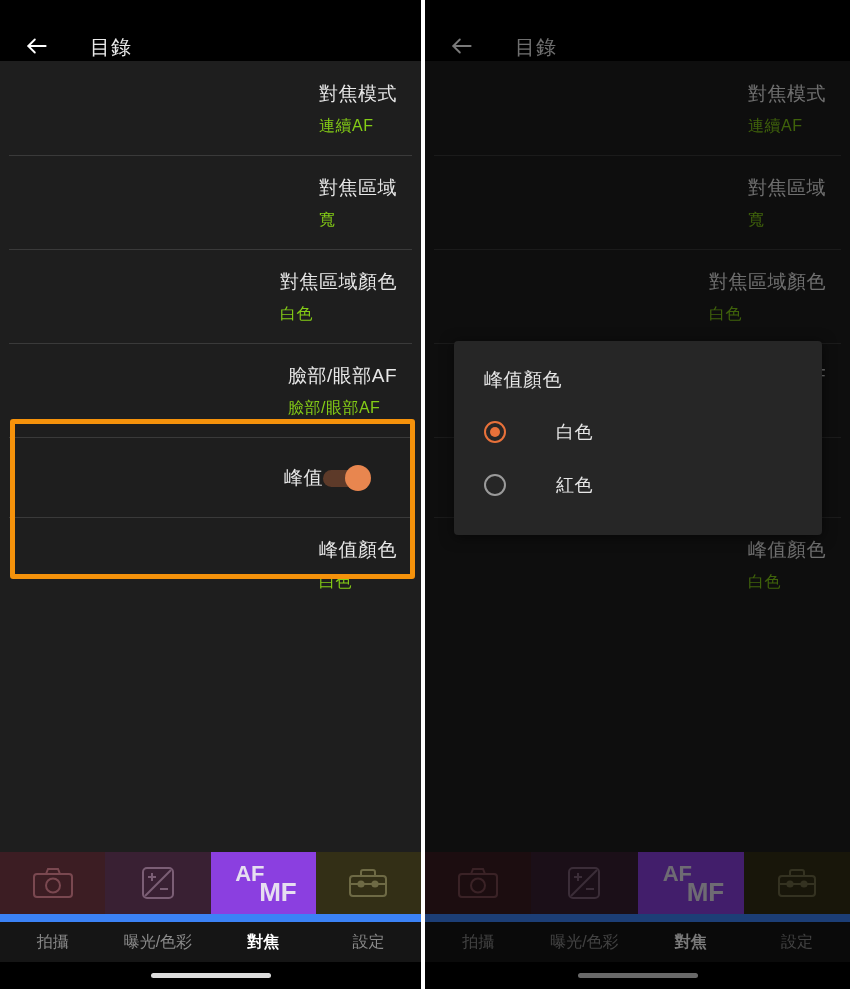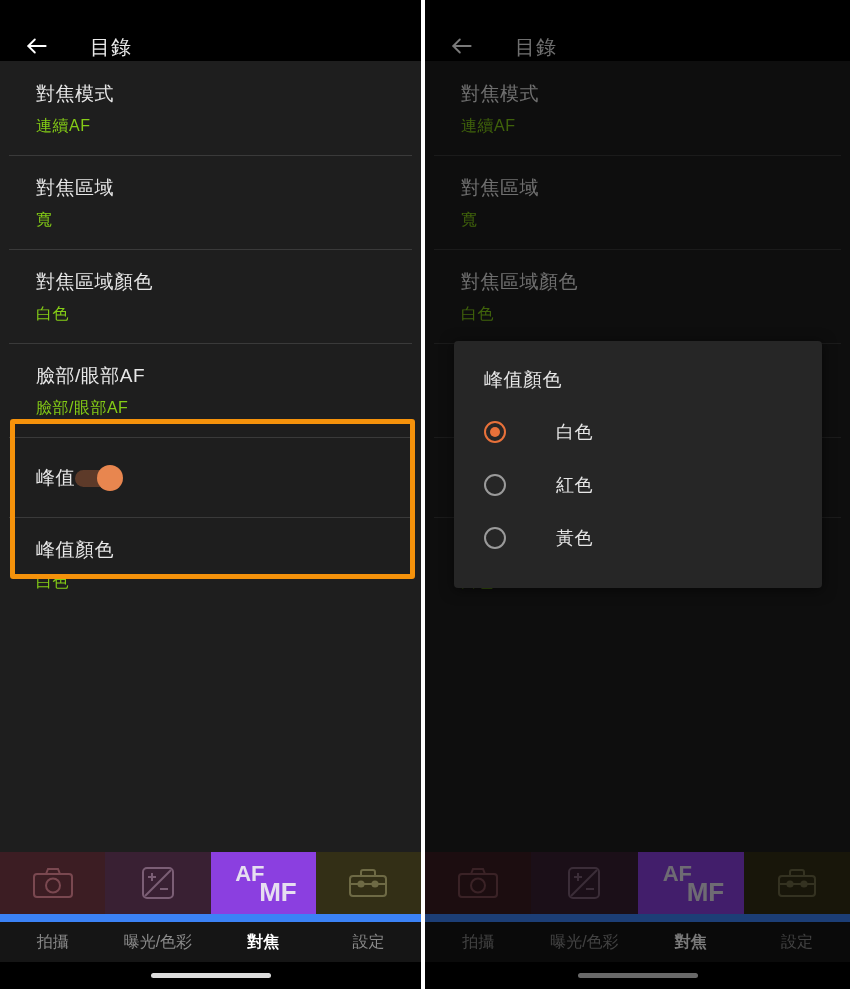--- a/index.html
+++ b/index.html
@@ -52,21 +52,21 @@
   .list {
     background: #1e1e1e;
     position: relative;
   }
   .row {
     position: relative;
     padding: 20px 24px 18px 36px;
     min-height: 90px;
     display: flex;
     align-items: center;
-    justify-content: flex-start;
+    justify-content: flex-end;
   }
   .row + .row::before {
     content: "";
     position: absolute;
     left: 9px; right: 9px; top: 0;
     height: 1px;
     background: #3a3a3a;
   }
   .row-texts { display: flex; flex-direction: column; gap: 9px; }
   .row-title {
@@ -449,21 +449,17 @@
       <div class="dialog-title">峰值顏色</div>
 
       <div class="radio-row">
         <span class="radio checked"></span>
         <span class="radio-label">白色</span>
       </div>
       <div class="radio-row">
         <span class="radio"></span>
         <span class="radio-label">紅色</span>
       </div>
-      <div class="radio-row">
-        <span class="radio"></span>
-        <span class="radio-label">黃色</span>
-      </div>
     </div>
 
   </div>
 
 </div>
 
 </body></html>

